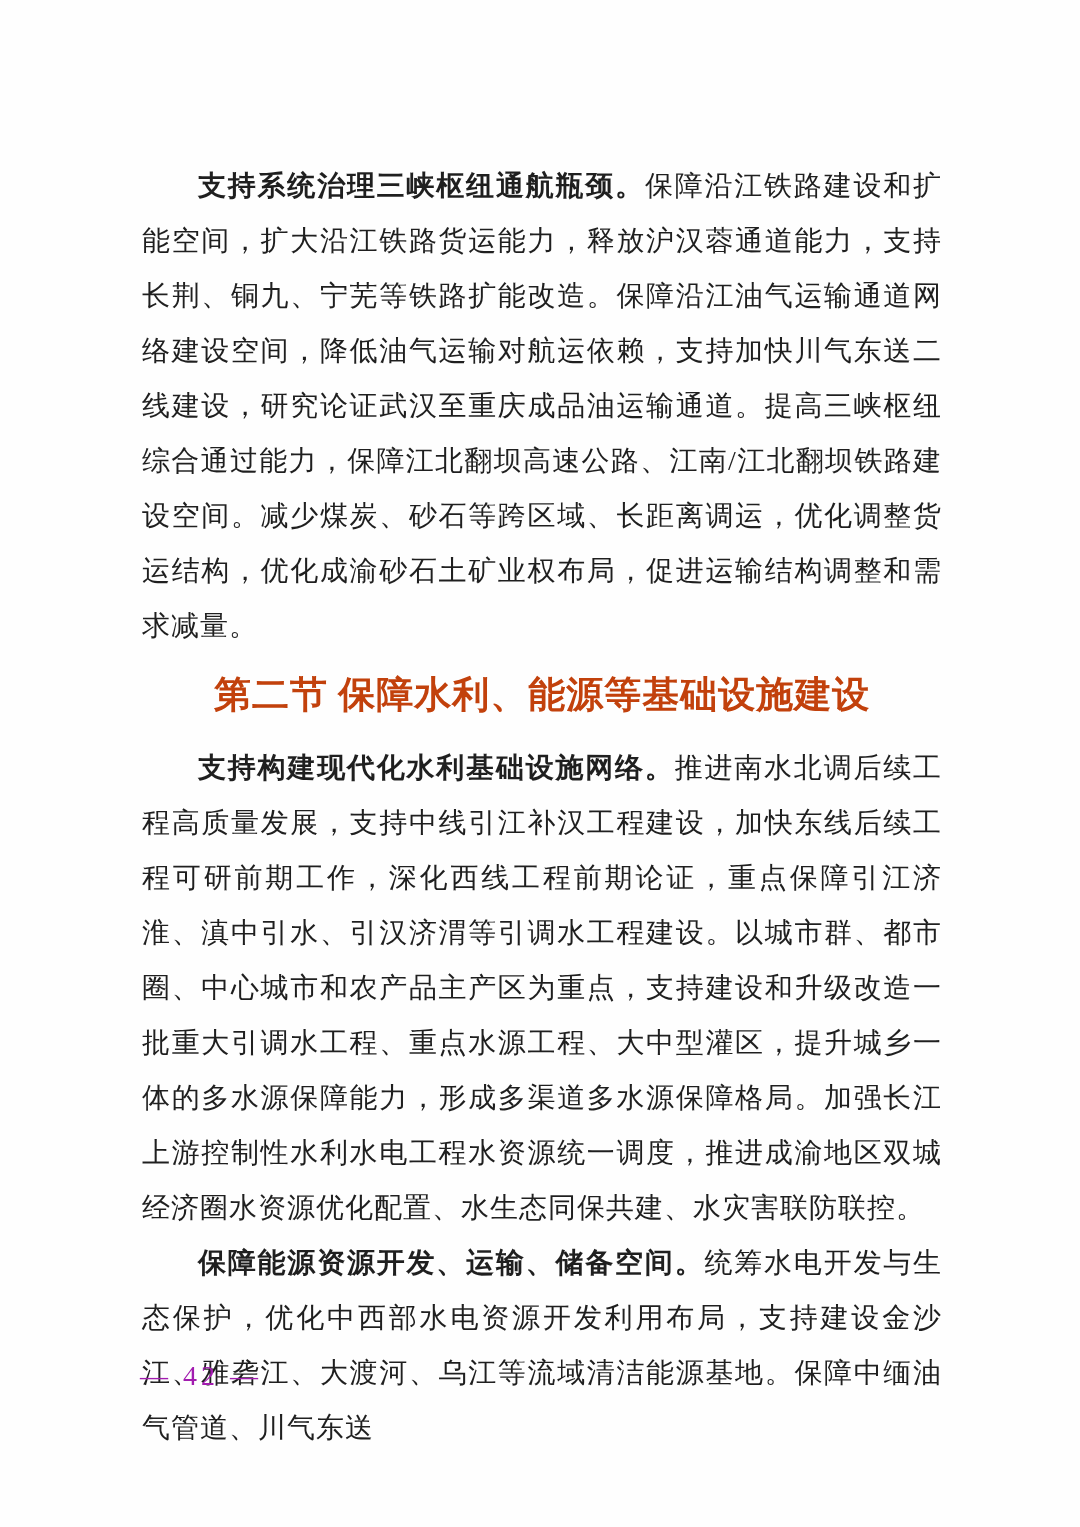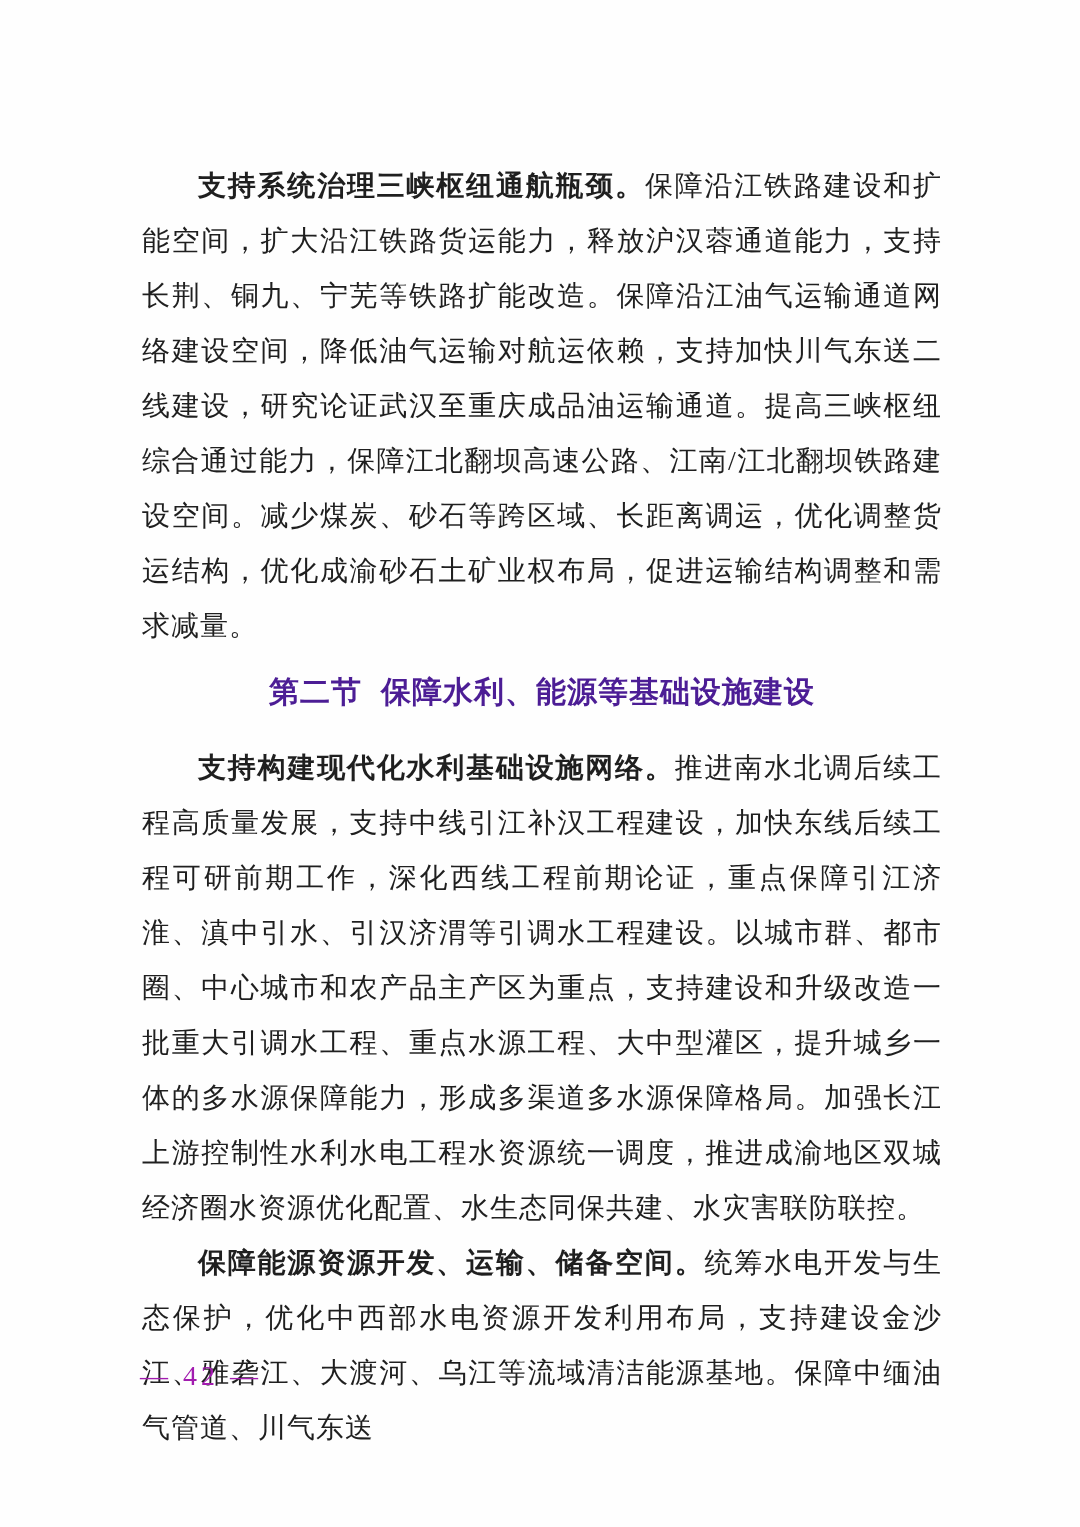--- a/index.html
+++ b/index.html
@@ -30,27 +30,27 @@
     letter-spacing: 1px;
     text-align: justify;
     text-justify: inter-character;
     text-indent: 2em;
   }
   p.para .lead {
     font-weight: bold;
   }
   h2.section-heading {
     margin: 14px 0 18px 0;
-    font-family: Liberation Mono, monospace;
-    font-size: 30px;
+    font-family: Liberation Serif, serif;
+    font-size: 37px;
     font-weight: bold;
     line-height: 55px;
     text-align: center;
     letter-spacing: 1px;
-    color: #4c1d95;
+    color: #c2410c;
   }
   .footer {
     position: absolute;
     left: 140px;
     top: 1356px;
     font-size: 28px;
     line-height: 40px;
     letter-spacing: 4px;
     color: #a21caf;
     font-family: "Liberation Serif", "DejaVu Serif", serif;

